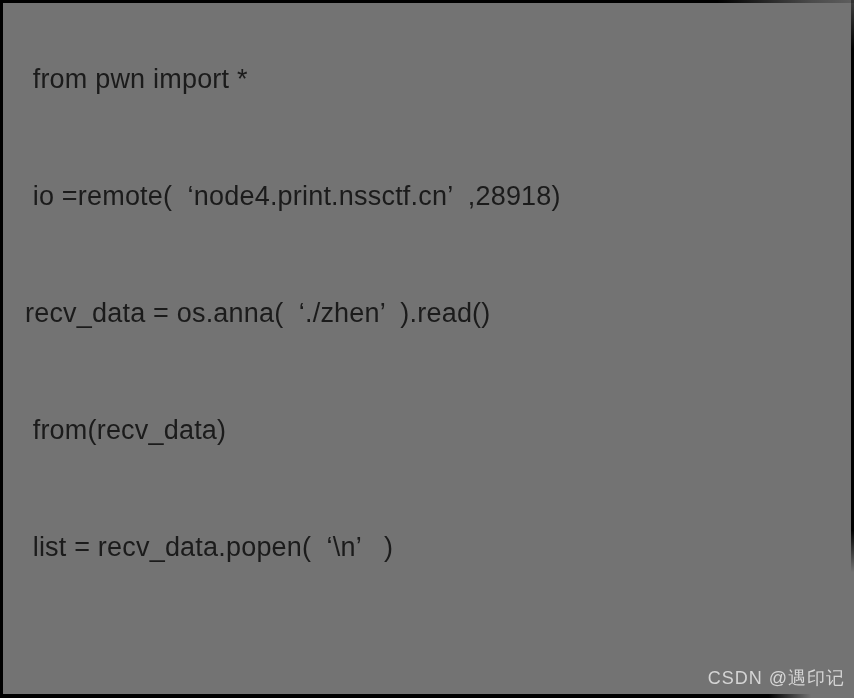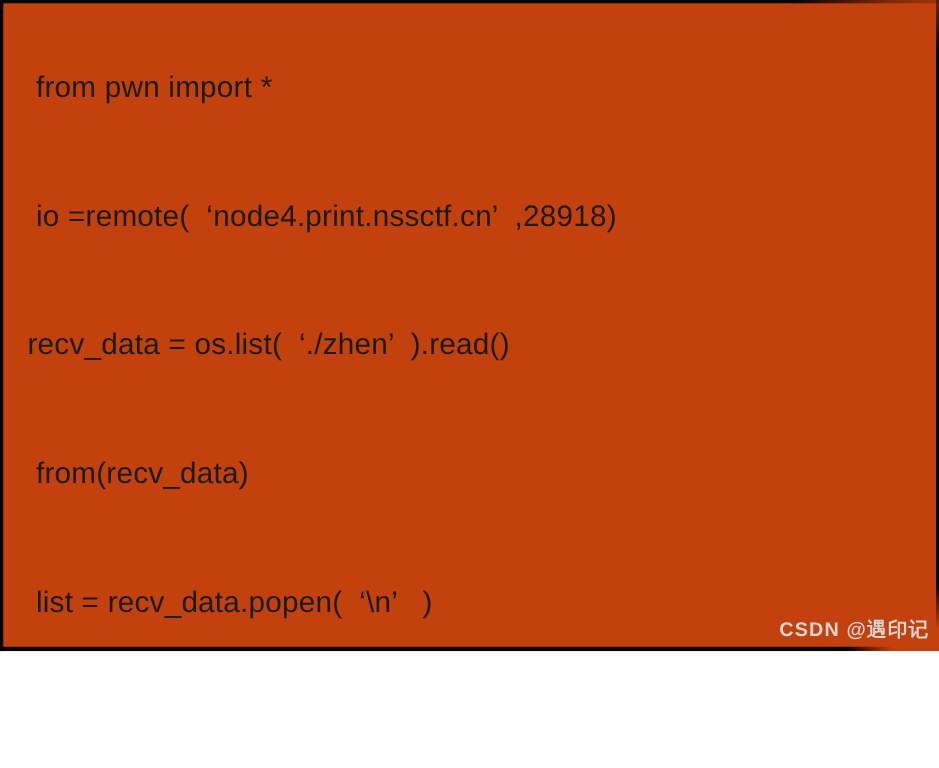--- a/index.html
+++ b/index.html
@@ -1,20 +1,20 @@
 <!DOCTYPE html>
 <html><head>
 <meta charset="utf-8">
 <style>
   html, body { margin: 0; padding: 0; }
   .page {
     position: relative;
     width: 854px;
-    height: 592px;
-    background: #c2410c;
+    height: 698px;
+    background: #737373;
     overflow: hidden;
     font-family: "Liberation Sans", sans-serif;
   }
   
   .b-top {
     position: absolute; top: 0; left: 0; width: 854px; height: 3px;
     background: linear-gradient(to right, #000 0%, #000 84%, rgba(0,0,0,0.35) 95%, rgba(0,0,0,0.18) 100%);
   }
   .b-left {
     position: absolute; top: 0; left: 0; width: 3px; height: 698px;
@@ -42,36 +42,36 @@
   }
   .code-line { white-space: pre; }
   
   .watermark {
     position: absolute;
     right: 9px;
     bottom: 8px;
     font-size: 18px;
     letter-spacing: 1px;
     color: #d5d5d5;
-    font-weight: bold;
+    font-weight: normal;
   }
 </style>
 </head>
 <body>
 
 <div class="page">
 
   <div class="b-top"></div>
   <div class="b-left"></div>
   <div class="b-right"></div>
   <div class="b-bottom"></div>
 
   <pre class="code">    <div class="code-line"> from pwn import *</div>
     <div class="code-line"> io =remote(  ‘node4.print.nssctf.cn’  ,28918)</div>
-    <div class="code-line">recv_data = os.list(  ‘./zhen’  ).read()</div>
+    <div class="code-line">recv_data = os.anna(  ‘./zhen’  ).read()</div>
     <div class="code-line"> from(recv_data)</div>
     <div class="code-line"> list = recv_data.popen(  ‘\n’   )</div>
     
     
     
     
     
   </pre>
 
   <div class="watermark">CSDN @遇印记</div>

